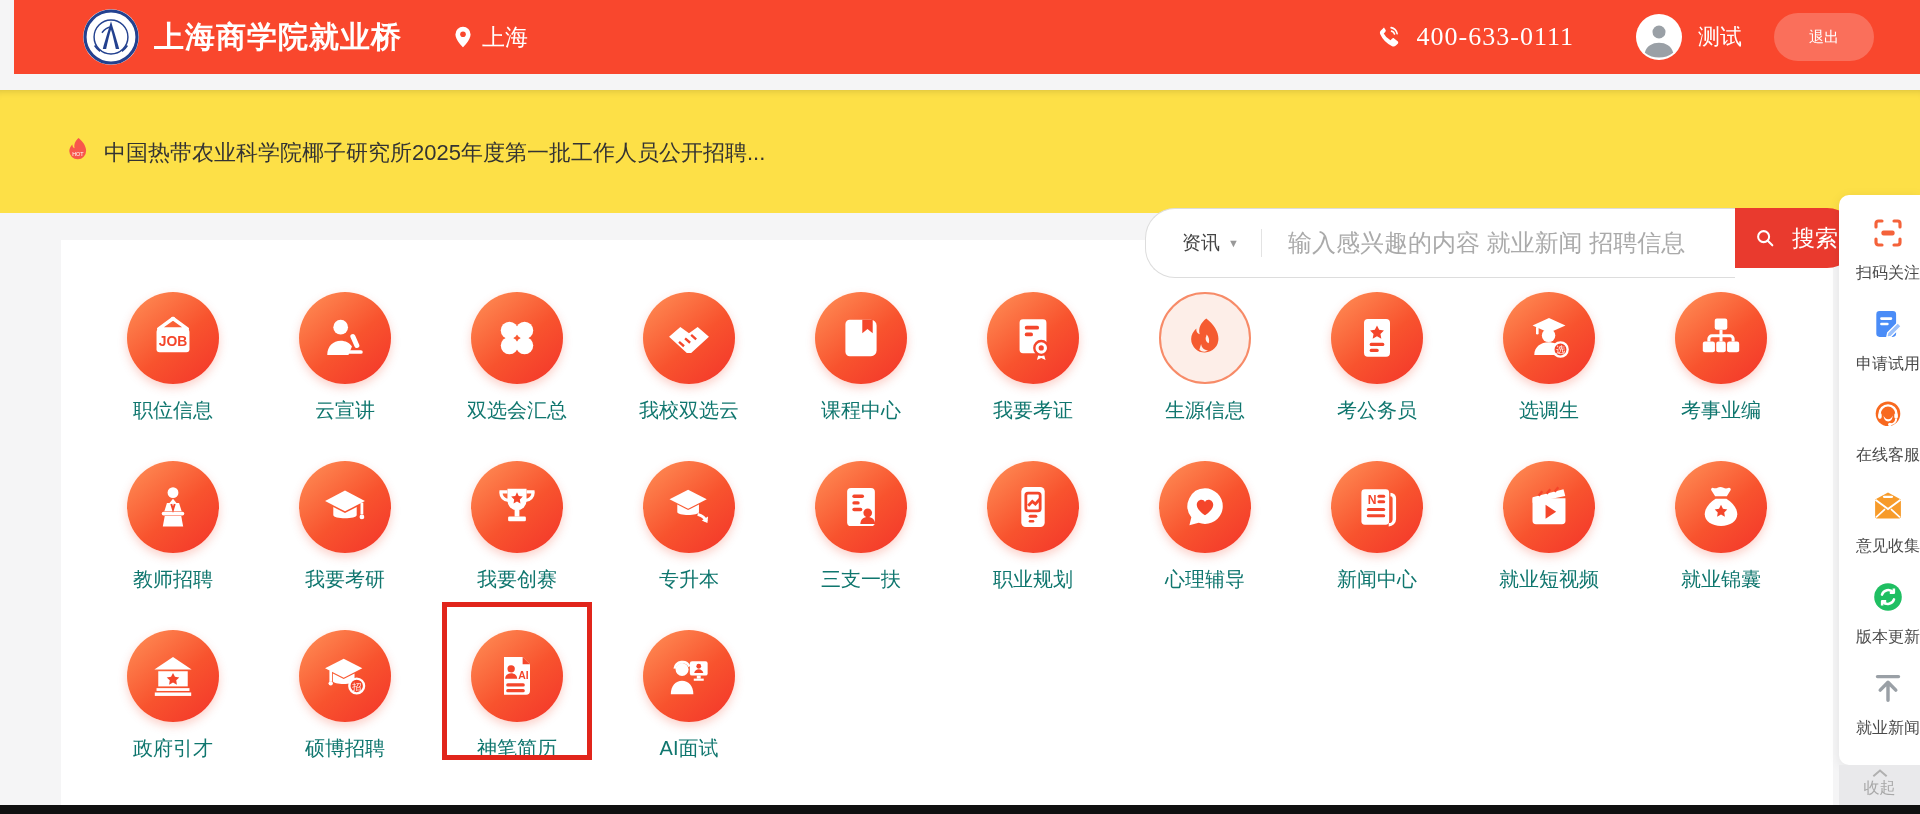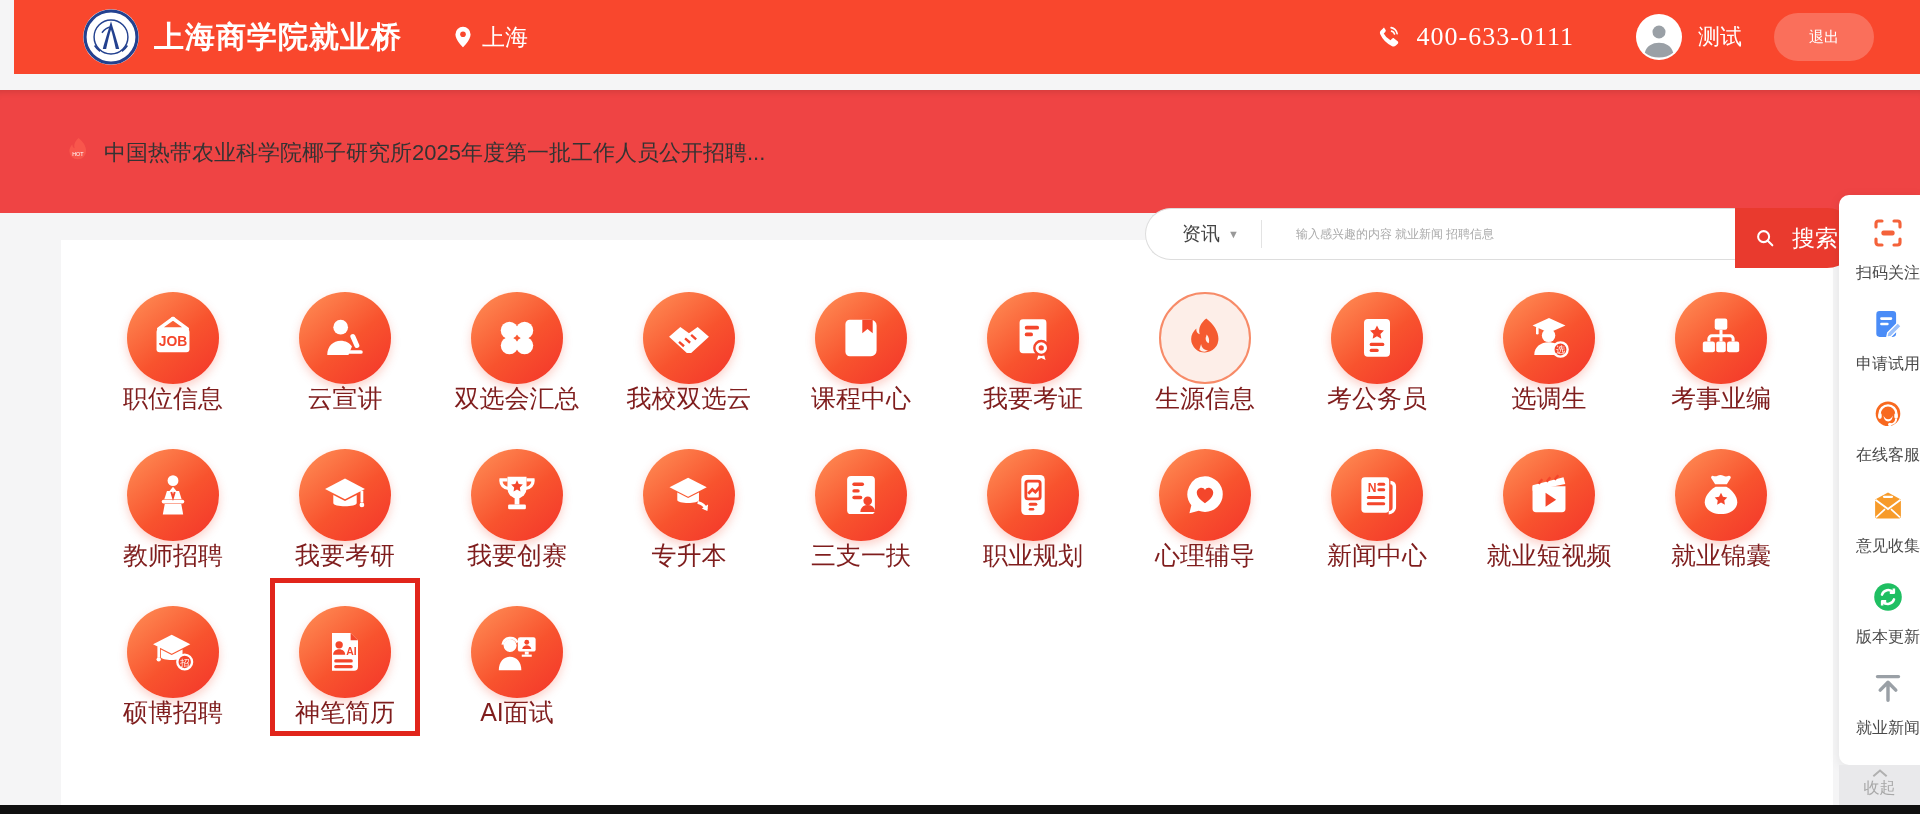--- a/index.html
+++ b/index.html
@@ -18,50 +18,50 @@
   .phone { display:flex; align-items:center; color:#fff; }
   .phone svg { width:30px; height:30px; }
   .phone-num { font-family:"Liberation Serif","DejaVu Serif",serif; font-size:26px; margin-left:14px; letter-spacing:1px; }
   .avatar { width:46px; height:46px; margin-left:62px; }
   .uname { color:#fff; font-size:22px; margin-left:16px; }
   .logout { margin-left:32px; width:100px; height:48px; border-radius:24px;
             background:rgba(255,255,255,.22); color:#fff; font-size:15px;
             display:flex; align-items:center; justify-content:center; cursor:pointer; }
 
   
-  .newsbar { position:absolute; left:0; top:90px; width:1920px; height:123px; background:#ef4444;
+  .newsbar { position:absolute; left:0; top:90px; width:1920px; height:123px; background:#fde047;
              box-shadow:inset 0 8px 8px -8px rgba(0,0,0,.18); z-index:4; }
   .hot { position:absolute; left:60px; top:44px; width:36px; height:36px; }
   .headline { position:absolute; left:104px; top:48px; font-size:22px; color:#333; max-width:760px;
               white-space:nowrap; overflow:hidden; cursor:pointer; }
-  .search { position:absolute; left:1145px; top:118px; width:712px; height:52px; display:flex; }
+  .search { position:absolute; left:1145px; top:118px; width:712px; height:70px; display:flex; }
   .search-body { flex:1; border:1px solid #ddd; border-right:none; border-radius:30px 0 0 30px;
                  background:#fff; display:flex; align-items:center; }
   .cat { font-size:19px; color:#444; margin-left:36px; cursor:pointer; }
   .caret { font-size:11px; color:#999; margin-left:8px; cursor:pointer; }
   .vdiv { width:1px; height:28px; background:#e3e3e3; margin-left:22px; }
-  .search-input { border:none; outline:none; font-size:12px; color:#333; margin-left:34px; flex:1;
-                  font-family:Liberation Serif, serif; background:transparent; }
+  .search-input { border:none; outline:none; font-size:24px; color:#333; margin-left:26px; flex:1;
+                  font-family:Liberation Sans, sans-serif; background:transparent; }
   .search-input::placeholder { color:#aaa; }
   .search-btn { width:122px; height:60px; background:#e93a2e; border:none; border-radius:0 30px 30px 0;
                 color:#fff; font-size:23px; display:flex; align-items:center; justify-content:center;
                 cursor:pointer; gap:16px; }
   .search-btn svg { width:22px; height:22px; }
 
   
   .panel { position:absolute; left:61px; top:240px; width:1772px; height:574px; background:#fff; }
   .grid { display:grid; grid-template-columns:repeat(10,1fr); row-gap:38px; padding:52px 26px 0; }
   .cell { display:flex; flex-direction:column; align-items:center; position:relative; cursor:pointer; }
   .circle { width:92px; height:92px; border-radius:50%;
             background:linear-gradient(140deg,#ff9158 0%,#f8532e 55%,#f3342a 100%);
             display:flex; align-items:center; justify-content:center;
             box-shadow:0 4px 10px rgba(244,70,43,.25); }
   .circle svg { width:52px; height:52px; }
   .circle.light { background:#fdeee8; border:2px solid #f78b68; box-shadow:none; }
-  .cell-label { margin-top:1px; font-size:25px; color:#7f1d1d; line-height:26px; white-space:nowrap; }
+  .cell-label { margin-top:13px; font-size:20px; color:#0f766e; line-height:26px; white-space:nowrap; }
   .cell.highlight::after { content:''; position:absolute; left:50%; transform:translateX(-50%);
             top:-28px; width:140px; height:148px; border:5px solid #e1251b; pointer-events:none; }
 
   
   .side { position:absolute; left:1839px; top:195px; width:81px; height:570px; background:#fff;
           border-radius:10px 0 0 10px; box-shadow:0 2px 12px rgba(0,0,0,.08);
           display:flex; flex-direction:column; align-items:flex-end; padding-top:20px; z-index:6; }
   .side-item { display:flex; flex-direction:column; align-items:center; margin-bottom:22px; cursor:pointer; }
   .side-item svg { width:36px; height:36px; }
   .side-label { margin-top:8px; font-size:16px; color:#4a4a4a; white-space:nowrap; }
@@ -378,20 +378,34 @@
             </g>
             <path d="M12 11l.9 1.8 2 .3-1.4 1.4.3 2-1.8-1-1.8 1 .3-2-1.4-1.4 2-.3Z" fill="#f4462b"></path>
           </svg>
         </div>
         <div class="cell-label">就业锦囊</div>
       </div>
       <div class="cell">
         <div class="circle">
           <svg viewBox="0 0 24 24">
             <g fill="#fff">
+              <path d="M12 3.2 3.4 9h17.2Z"></path>
+              <rect x="5.2" y="9.8" width="13.6" height="7"></rect>
+              <rect x="4.4" y="17.6" width="15.2" height="1.3"></rect>
+              <rect x="3.6" y="19.6" width="16.8" height="1.6"></rect>
+            </g>
+            <path d="M12 10.6l.9 1.8 2 .3-1.4 1.3.3 2-1.8-1-1.8 1 .3-2-1.4-1.3 2-.3Z" fill="#f4462b"></path>
+          </svg>
+        </div>
+        <div class="cell-label">政府引才</div>
+      </div>
+      <div class="cell">
+        <div class="circle">
+          <svg viewBox="0 0 24 24">
+            <g fill="#fff">
               <path d="M11.4 4 2.8 8.4l8.6 4.4 8.6-4.4Z"></path>
               <path d="M6.4 10.8v3.5c0 1.8 10 1.8 10 0v-3.5l-5 2.6Z"></path>
               <path d="M5.4 9.4v5.2" stroke="#fff" stroke-width="1.2" fill="none"></path>
               <circle cx="5.4" cy="15.4" r="1"></circle>
             </g>
             <circle cx="17.4" cy="16.6" r="3.4" fill="#f4462b" stroke="#fff" stroke-width="1.1"></circle>
             <text x="17.4" y="18.5" font-size="4.2" fill="#fff" text-anchor="middle">招</text>
           </svg>
         </div>
         <div class="cell-label">硕博招聘</div>

